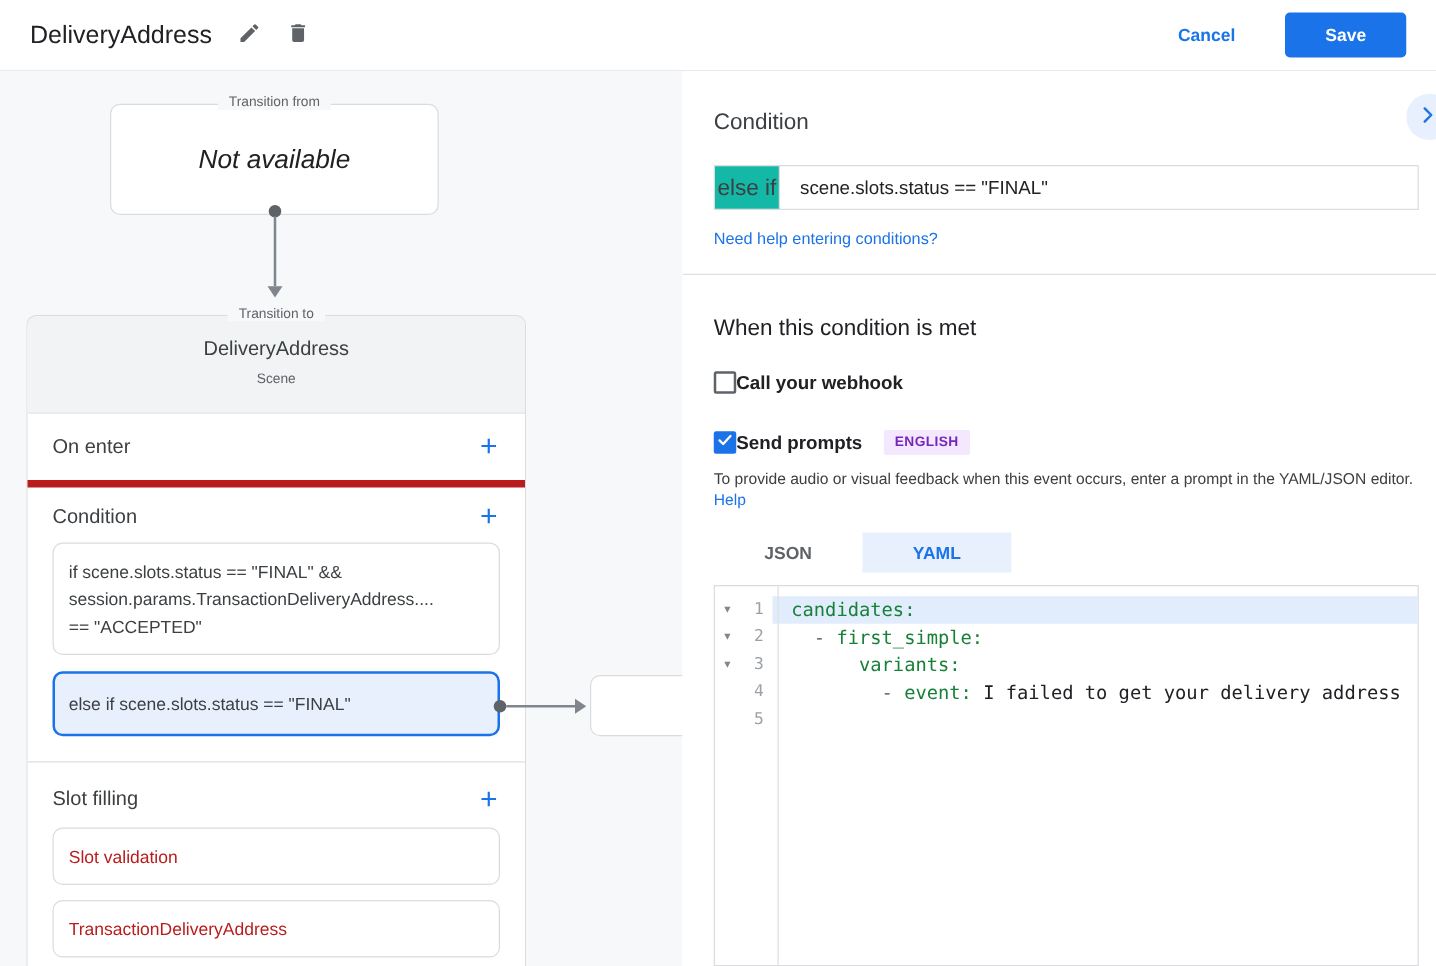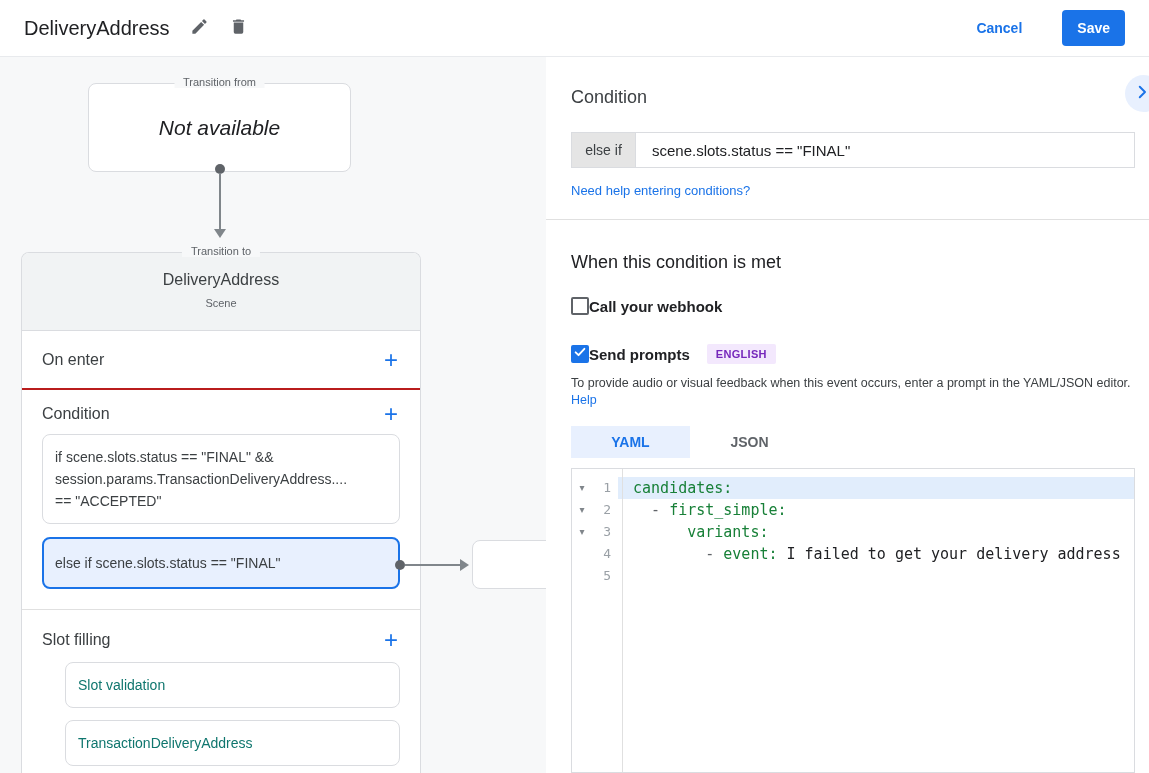--- a/index.html
+++ b/index.html
@@ -10,21 +10,21 @@
   .topbar { height:57px; display:flex; align-items:center; justify-content:space-between;
     padding:0 24px; border-bottom:1px solid #e8eaed; background:#fff; }
   .topbar-left { display:flex; align-items:center; }
   .page-title { font-size:20px; color:#202124; }
   .icon-btn { background:none; border:none; cursor:pointer; display:flex; align-items:center; padding:6px; }
   .icon-btn.edit { margin-left:14px; }
   .icon-btn.delete { margin-left:8px; }
   .topbar-right { display:flex; align-items:center; }
   .cancel-link { color:#1a73e8; font-size:14px; font-weight:bold; background:none; border:none; cursor:pointer; margin-right:40px; }
   .save-btn { background:#1a73e8; color:#fff; font-size:14px; font-weight:bold; border:none;
-    border-radius:4px; height:36px; padding:0 15px; cursor:pointer; }
+    border-radius:4px; height:36px; padding:0 32px; cursor:pointer; }
 
   
   .body-row { display:flex; height:716px; }
   .canvas { position:relative; width:546px; background:#f7f8f9; overflow:hidden; flex:none; }
   .panel { position:relative; width:603px; background:#fff; overflow:hidden;
     display:flex; flex-direction:column; padding:30px 0 0 25px; }
 
   
   .tf-box { position:absolute; left:88px; top:26px; width:263px; height:89px; background:#fff;
     border:1px solid #dadce0; border-radius:8px; display:flex; align-items:center; justify-content:center; }
@@ -46,37 +46,37 @@
     border:1px solid #dadce0; border-bottom:none; border-radius:8px 8px 0 0; }
   .scene-header { height:78px; background:#f1f3f4; border-bottom:1px solid #dadce0;
     border-radius:7px 7px 0 0; text-align:center; padding-top:18px; }
   .scene-title { font-size:16px; color:#3c4043; }
   .scene-sub { font-size:11px; color:#5f6368; margin-top:8px; }
 
   .sec-row { display:flex; align-items:center; justify-content:space-between; }
   .sec-heading { font-size:16px; color:#3c4043; }
   .plus-btn { background:none; border:none; cursor:pointer; color:#1a73e8; font-size:24px;
     font-weight:400; line-height:20px; padding:0 2px; }
-  .on-enter { height:59px; padding:0 20px; border-bottom:2px solid #b91c1c; }
+  .on-enter { height:59px; padding:0 20px; border-bottom:6px solid #b91c1c; }
   .section { padding:14px 20px 20px; border-bottom:1px solid #e0e0e0; }
   .section.last { border-bottom:none; }
   .cond-box { margin-top:10px; border:1px solid #dadce0; border-radius:8px; background:#fff;
     padding:11px 12px; font-size:14px; line-height:22px; color:#3c4043; cursor:pointer; }
   .cond-box.selected { margin-top:13px; border:2px solid #1a73e8; background:#e8f0fe; padding:13px 11px; }
   .slot-box { margin-top:12px; border:1px solid #dadce0; border-radius:8px; background:#fff;
-    padding:14px 12px; font-size:14px; color:#0f766e; cursor:pointer;margin-left:23px; }
+    padding:14px 12px; font-size:14px; color:#b91c1c; cursor:pointer; }
 
   
   .panel-head { display:flex; align-items:center; }
   .panel-title { font-size:18px; color:#3c4043; }
   .collapse-btn { position:absolute; top:18px; right:-13px; width:37px; height:37px; border-radius:50%;
     background:#e8f0fe; border:none; cursor:pointer; display:flex; align-items:center; padding-left:8px; }
   .cond-row { margin-top:24px; width:564px; height:36px; border:1px solid #dadce0; display:flex; align-items:stretch; }
-  .cond-prefix { width:64px; background:#e5e5e5; border-right:1px solid #dadce0; display:flex;
-    align-items:center; justify-content:center; font-size:14px; color:#3c4043; flex:none; }
+  .cond-prefix { width:52px; background:#14b8a6; border-right:1px solid #dadce0; display:flex;
+    align-items:center; justify-content:center; font-size:18px; color:#3c4043; flex:none; }
   .cond-value { flex:1; display:flex; align-items:center; padding-left:16px; font-size:15px; color:#202124; }
   .link { color:#1a73e8; text-decoration:none; cursor:pointer; }
   .help-link { margin-top:15px; font-size:13px; }
   .divider { margin-top:21px; margin-left:-25px; width:603px; height:1px; background:#e0e0e0; flex:none; }
   .when-title { margin-top:32px; font-size:18px; color:#202124; }
   .check-row { display:flex; align-items:center; }
   .check-row.webhook { margin-top:24px; }
   .check-row.prompts { margin-top:29px; }
   .checkbox { width:18px; height:18px; border:2px solid #5f6368; border-radius:2px; background:#fff;
     cursor:pointer; flex:none; }
@@ -230,22 +230,22 @@
       <span class="check-label">Send prompts</span>
       <span class="lang-badge">ENGLISH</span>
     </div>
 
     <div class="desc">
       <span>To provide audio or visual feedback when this event occurs, enter a prompt in the YAML/JSON editor.</span>
       <a class="link">Help</a>
     </div>
 
     <div class="tabs">
+      <button class="tab">JSON</button>
       <button class="tab active">YAML</button>
-      <button class="tab">JSON</button>
     </div>
 
     <div class="editor">
       <div class="gutter-border"></div>
       <div>
           <div class="code-line active">
             <span class="fold">▾</span>
             <span class="lnum">1</span>
             <span class="lcode"><span class="tok-key">candidates:</span></span>
           </div>

